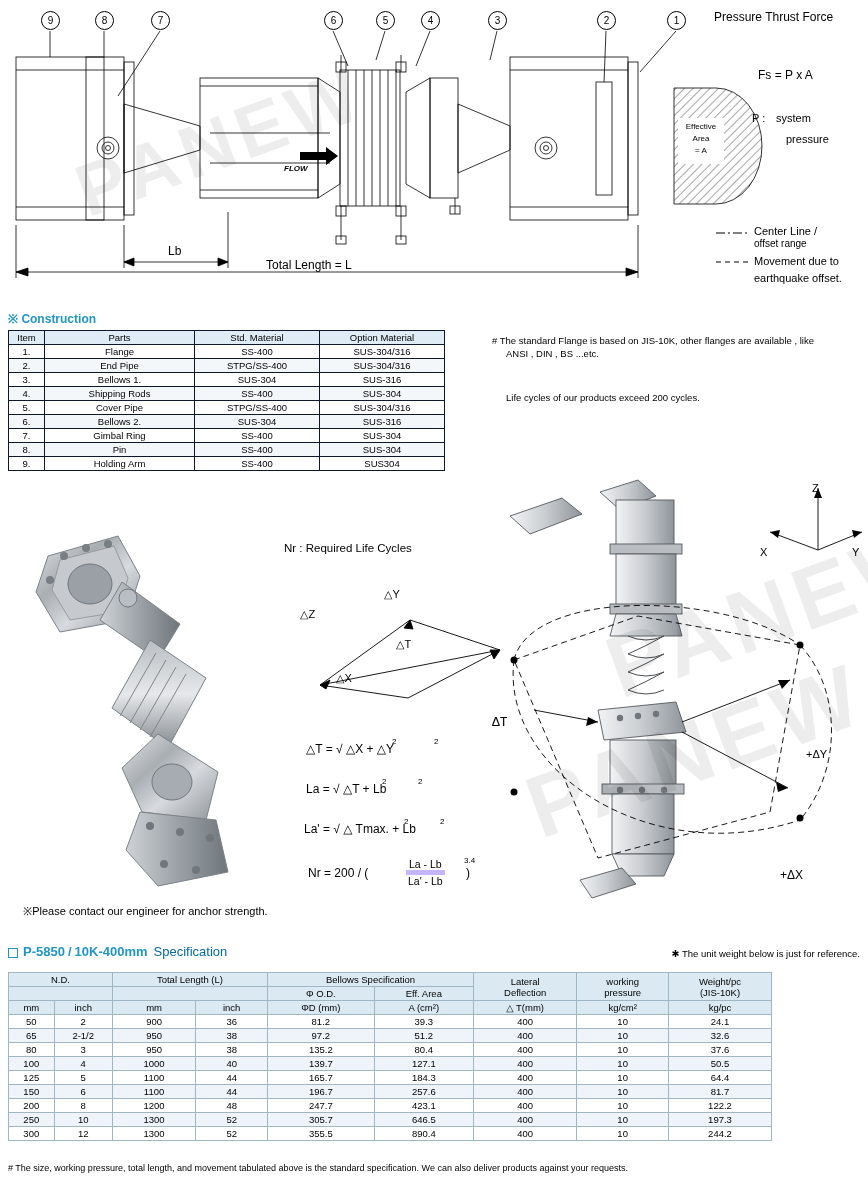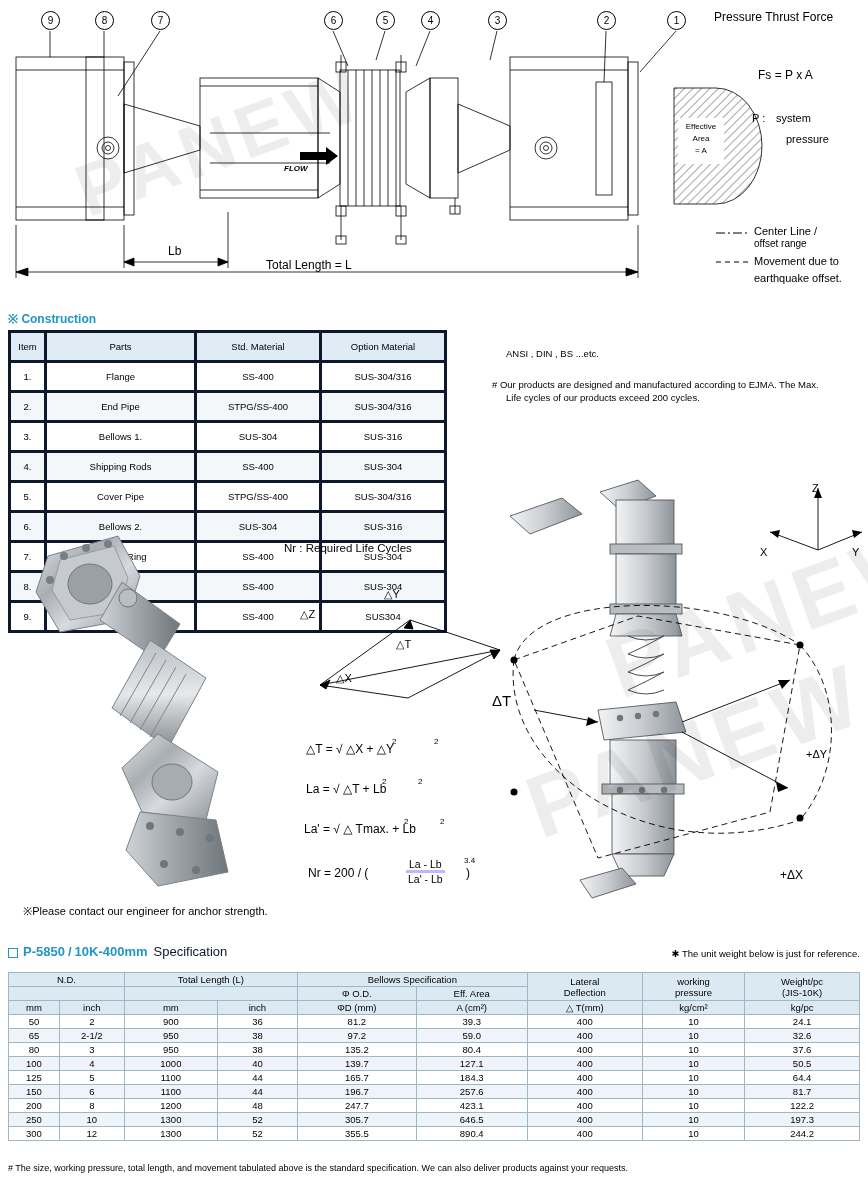--- a/index.html
+++ b/index.html
@@ -40,44 +40,44 @@
     pointer-events: none;
     white-space: nowrap;
   }
 
   
   #construction-title {
     left: 8px; top: 310px; font-size: 12px; color: #2196c4; font-weight: bold;
   }
   table.ctab { border-collapse: collapse; font-size: 9.5px; }
   table.ctab th, table.ctab td {
-    border: 3px solid #0f172a; padding: 1px 3px; text-align: center;
-    height: 30px;
+    border: 1px solid #0f172a; padding: 1px 3px; text-align: center;
+    height: 14px;
   }
   table.ctab thead th { background: #dfecf5; font-weight: normal; }
   table.ctab tbody tr:nth-child(even) td { background: #f3f7fa; }
   table.ctab td.item { width: 36px; }
   table.ctab td.parts { width: 150px; }
   table.ctab td.std { width: 125px; }
   table.ctab td.opt { width: 125px; }
 
   
   .note { position: absolute; font-size: 9.5px; line-height: 13px; }
 
   
   #spec-head { left: 8px; top: 944px; font-size: 13px; }
   #spec-head .sq {
     display:inline-block; width:10px;height:10px;border:1.5px solid #2196c4;
     margin-right:5px; vertical-align: middle;
   }
   #spec-head .model { color:#2196c4; font-weight:bold; }
-  #spec-head .word { color:#0f172a; }
+  #spec-head .word { color:#0369a1; }
   #spec-note-right { right: 8px; top: 948px; font-size: 9.5px; }
 
-  table.spec { border-collapse: collapse; font-size: 9.5px; width: 852px; }
+  table.spec { border-collapse: collapse; font-size: 9.5px; width: 764px; }
   table.spec th, table.spec td {
     border: 1px solid #9fb6c4; text-align: center; padding: 0 2px; height: 14px;
   }
   table.spec thead th { background: #dbe9f2; font-weight: normal; }
   table.spec tbody tr:nth-child(even) td { background: #eef4f9; }
   table.spec .unitrow td { background: #dbe9f2 !important; }
 
   .footnote { position: absolute; font-size: 9px; }
 
   
@@ -298,22 +298,22 @@
         <tr>
             <td class="item">9.</td>
             <td class="parts">Holding Arm</td>
             <td class="std">SS-400</td>
             <td class="opt">SUS304</td>
           </tr>
       </tbody>
     </table>
   </div>
 
+  <div class="note" style="left:492px; top:334px;"># The standard Flange is based on JIS-10K, other  flanges are available , like</div>
   <div class="note" style="left:506px; top:347px;">ANSI , DIN , BS ...etc.</div>
-  <div class="note" style="left:492px; top:378px;"># Our products are designed and manufactured according to EJMA. The Max.</div>
   <div class="note" style="left:506px; top:391px;">Life cycles of our products exceed 200 cycles.</div>
 
   <div class="photo" style="left:30px; top:520px; width:260px; height:380px;">
     <svg width="260" height="380" viewBox="0 0 260 380">
       <defs>
         <linearGradient id="mg" x1="0" y1="0" x2="1" y2="1">
           <stop offset="0%" stop-color="#e3e5e7"></stop>
           <stop offset="35%" stop-color="#a9aeb3"></stop>
           <stop offset="60%" stop-color="#d7dade"></stop>
           <stop offset="100%" stop-color="#8e949a"></stop>
@@ -400,21 +400,21 @@
   <div class="abs" style="left:304px; top:822px; font-size:12px;">
     <span>La' = √ △ Tmax.  + Lb</span>
   </div>
   <div class="abs tiny" style="left:404px; top:817px;">2</div>
   <div class="abs tiny" style="left:440px; top:817px;">2</div>
 
   <div class="abs" style="left:308px; top:866px; font-size:12px;">
     <span>Nr  =  200  / (</span>
   </div>
   <div class="abs" style="left:406px; top:858px; font-size:10.5px; text-align:center;">
-    <div style="border-bottom:3px solid #c4b5fd; padding:0 2px;">La  - Lb</div>
+    <div style="border-bottom:5px solid #c4b5fd; padding:0 2px;">La  - Lb</div>
     <div style="padding:0 2px;">La' - Lb</div>
   </div>
   <div class="abs" style="left:466px; top:866px; font-size:12px;">)</div>
   <div class="abs tiny" style="left:464px; top:856px;">3.4</div>
 
   <div class="abs" style="left:23px; top:903px; font-size:11px;">※Please contact our engineer for anchor strength.</div>
 
   <div class="abs" style="left:470px; top:440px; width:398px; height:480px;">
     <svg width="398" height="480" viewBox="0 0 398 480">
       <defs>
@@ -494,21 +494,21 @@
       <g stroke="#000" stroke-width="0.9" fill="none">
         <line x1="64" y1="270" x2="128" y2="282"></line>
       </g>
       <polygon points="128,282 118,277 116,286" fill="#000"></polygon>
     </svg>
   </div>
 
   <div class="abs" style="left:812px; top:482px; font-size:11px;">Z</div>
   <div class="abs" style="left:760px; top:546px; font-size:11px;">X</div>
   <div class="abs" style="left:852px; top:546px; font-size:11px;">Y</div>
-  <div class="abs" style="left:492px; top:692px; font-size:15px;">ΔT</div>
+  <div class="abs" style="left:492px; top:715px; font-size:13px;font-family:Liberation Mono, monospace;">ΔT</div>
   <div class="abs" style="left:806px; top:748px; font-size:11px;text-align:right;">+ΔY</div>
   <div class="abs" style="left:780px; top:868px; font-size:12px;">+ΔX</div>
 
   <div class="wm" style="left:600px; top:560px; font-size:88px; letter-spacing:6px;">PANEW</div>
   <div class="wm" style="left:520px; top:700px; font-size:88px; letter-spacing:6px;">PANEW</div>
 
   <div class="abs" id="spec-head">
     <span class="sq"></span><span class="model">P-5850</span><span class="model" style="margin:0 3px;">/</span><span class="model">10K-400mm</span><span class="word" style="margin-left:6px;">Specification</span>
   </div>
   <div class="abs" id="spec-note-right">✱ The unit weight below is just for reference.</div>
@@ -562,21 +562,21 @@
             <td>400</td>
             <td>10</td>
             <td>24.1</td>
           </tr>
         <tr>
             <td>65</td>
             <td>2-1/2</td>
             <td>950</td>
             <td>38</td>
             <td>97.2</td>
-            <td>59.0</td>
+            <td>51.2</td>
             <td>400</td>
             <td>10</td>
             <td>32.6</td>
           </tr>
         <tr>
             <td>80</td>
             <td>3</td>
             <td>950</td>
             <td>38</td>
             <td>135.2</td>

